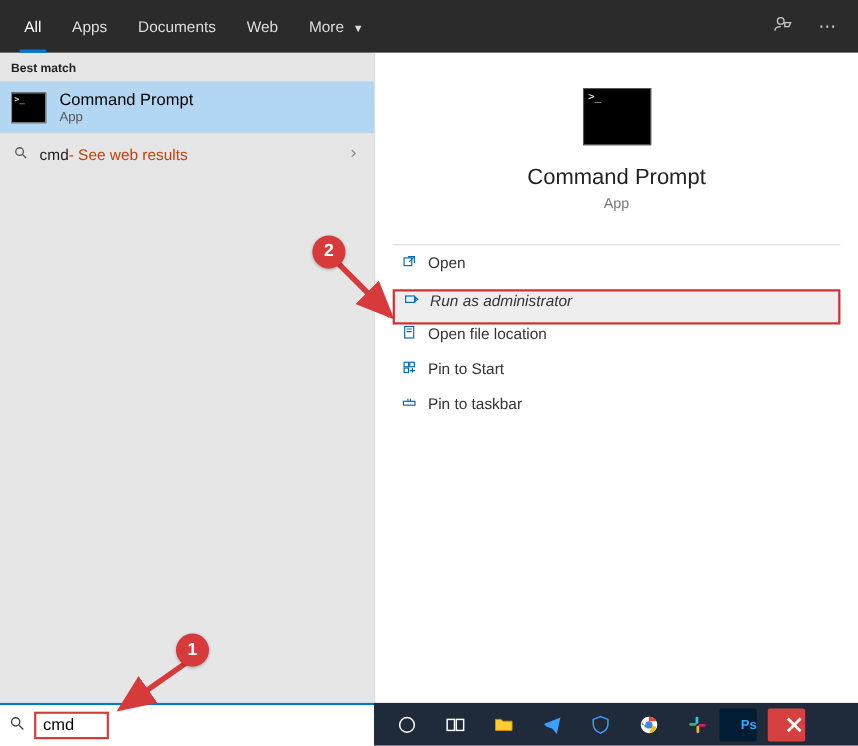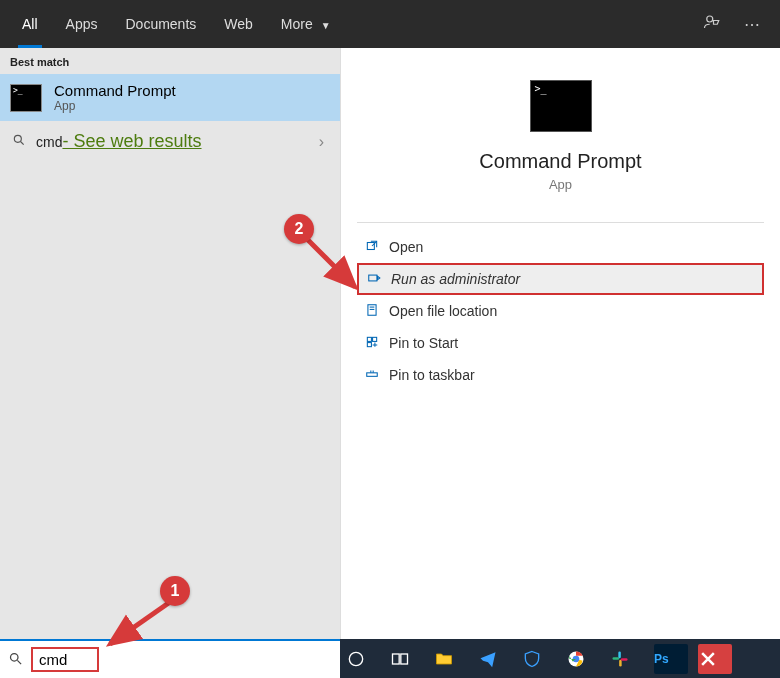--- a/index.html
+++ b/index.html
@@ -24,48 +24,48 @@
   .best-match-item { display: flex; align-items: center; padding: 8px 10px; background: #b3d7f2; cursor: pointer; }
   .cmd-thumb { width: 32px; height: 28px; background: #000; border: 1px solid #888; margin-right: 12px; position: relative; }
   .cmd-thumb::before { content: ">_"; color: #fff; font-size: 8px; position: absolute; top: 1px; left: 2px; font-family: monospace; }
   .bm-texts { display: flex; flex-direction: column; }
   .bm-title { font-size: 15px; color: #000; }
   .bm-sub { font-size: 12px; color: #555; }
 
   .web-row { display: flex; align-items: center; padding: 10px 10px; cursor: pointer; }
   .search-glyph { width: 18px; text-align: center; color: #555; margin-right: 8px; font-size: 14px; }
   .web-term { font-size: 14px; color: #222; }
-  .web-hint { font-size: 18px; color: #4d7c0f; text-decoration: underline; }
+  .web-hint { font-size: 14px; color: #c2410c; }
   .web-row .chev-r { margin-left: auto; color: #888; font-size: 16px; padding-right: 6px; }
 
   
   .preview-card { text-align: center; padding: 8px 0 16px; }
   .preview-thumb { width: 62px; height: 52px; background: #000; border: 1px solid #555; margin: 10px auto 18px; position: relative; }
   .preview-thumb::before { content: ">_"; color: #fff; font-size: 10px; position: absolute; top: 2px; left: 4px; font-family: monospace; }
   .preview-title { font-size: 20px; color: #222; }
   .preview-sub { font-size: 13px; color: #777; margin-top: 4px; }
   .divider { height: 1px; background: #ddd; margin: 14px 16px 0; }
 
   .action-list { padding: 8px 16px; }
-  .action-item { display: flex; align-items: center; height: 32px; padding: 0 8px; font-size: 14px; color: #333; cursor: pointer; position: relative; }
+  .action-item { display: flex; height: 32px; padding: 0 8px; font-size: 14px; color: #333; cursor: pointer; position: relative; }
   .action-item .ai-icon { width: 24px; color: #0066b4; font-size: 14px; }
   .action-item.highlight { border: 2px solid #d03030; background: #eee; font-style: italic; }
 
   
   .anno-badge { position: absolute; width: 30px; height: 30px; border-radius: 50%; background: #d63a3a; color: #fff; display: flex; align-items: center; justify-content: center; font-size: 16px; font-weight: 600; z-index: 50; box-shadow: 0 1px 3px rgba(0,0,0,.3); }
   .anno-arrow { position: absolute; z-index: 49; }
 
   
   .bottom-row { position: absolute; left: 0; right: 0; bottom: 0; height: 39px; display: flex; }
   .search-box { width: 340px; height: 39px; background: #fff; border-top: 2px solid #0078d4; display: flex; align-items: center; padding: 0 8px; }
   .search-box .sg { color: #555; font-size: 15px; margin-right: 8px; }
   .search-box input { border: none; outline: none; font-size: 15px; width: 60px; padding: 2px 4px; }
   .search-box .input-wrap { border: 2px solid #d63a3a; padding: 0 2px; }
   .taskbar { flex: 1; background: #1f2b3a; display: flex; align-items: center; padding: 0 6px; gap: 10px; }
-  .tb-icon { width: 34px; height: 30px; display: flex; align-items: center; justify-content: flex-start; color: #fff; font-size: 16px; cursor: pointer; border-radius: 2px; }
+  .tb-icon { width: 34px; height: 30px; display: flex; align-items: center; justify-content: flex-end; color: #fff; font-size: 16px; cursor: pointer; border-radius: 2px; }
   .tb-icon svg { width: 20px; height: 20px; }
 </style>
 </head>
 <body>
 
 <div class="tabs-bar">
   <div class="tab active">All</div>
   <div class="tab">Apps</div>
   <div class="tab">Documents</div>
   <div class="tab">Web</div>

